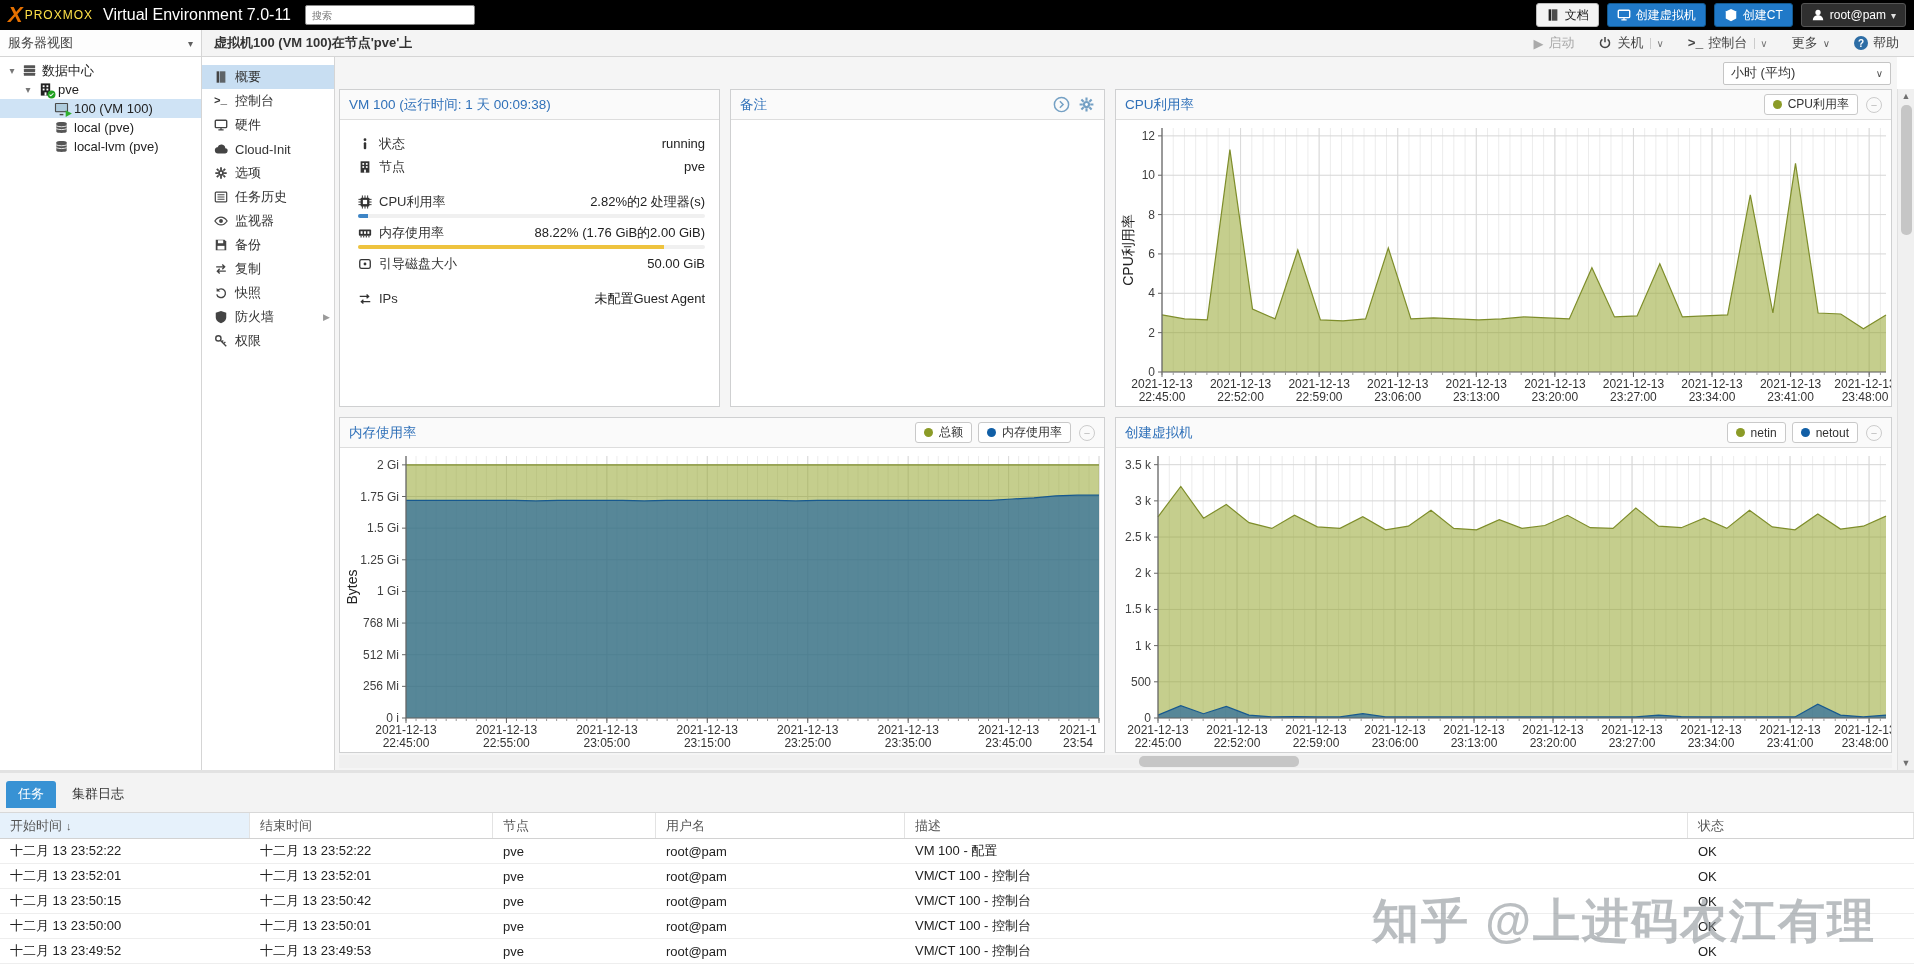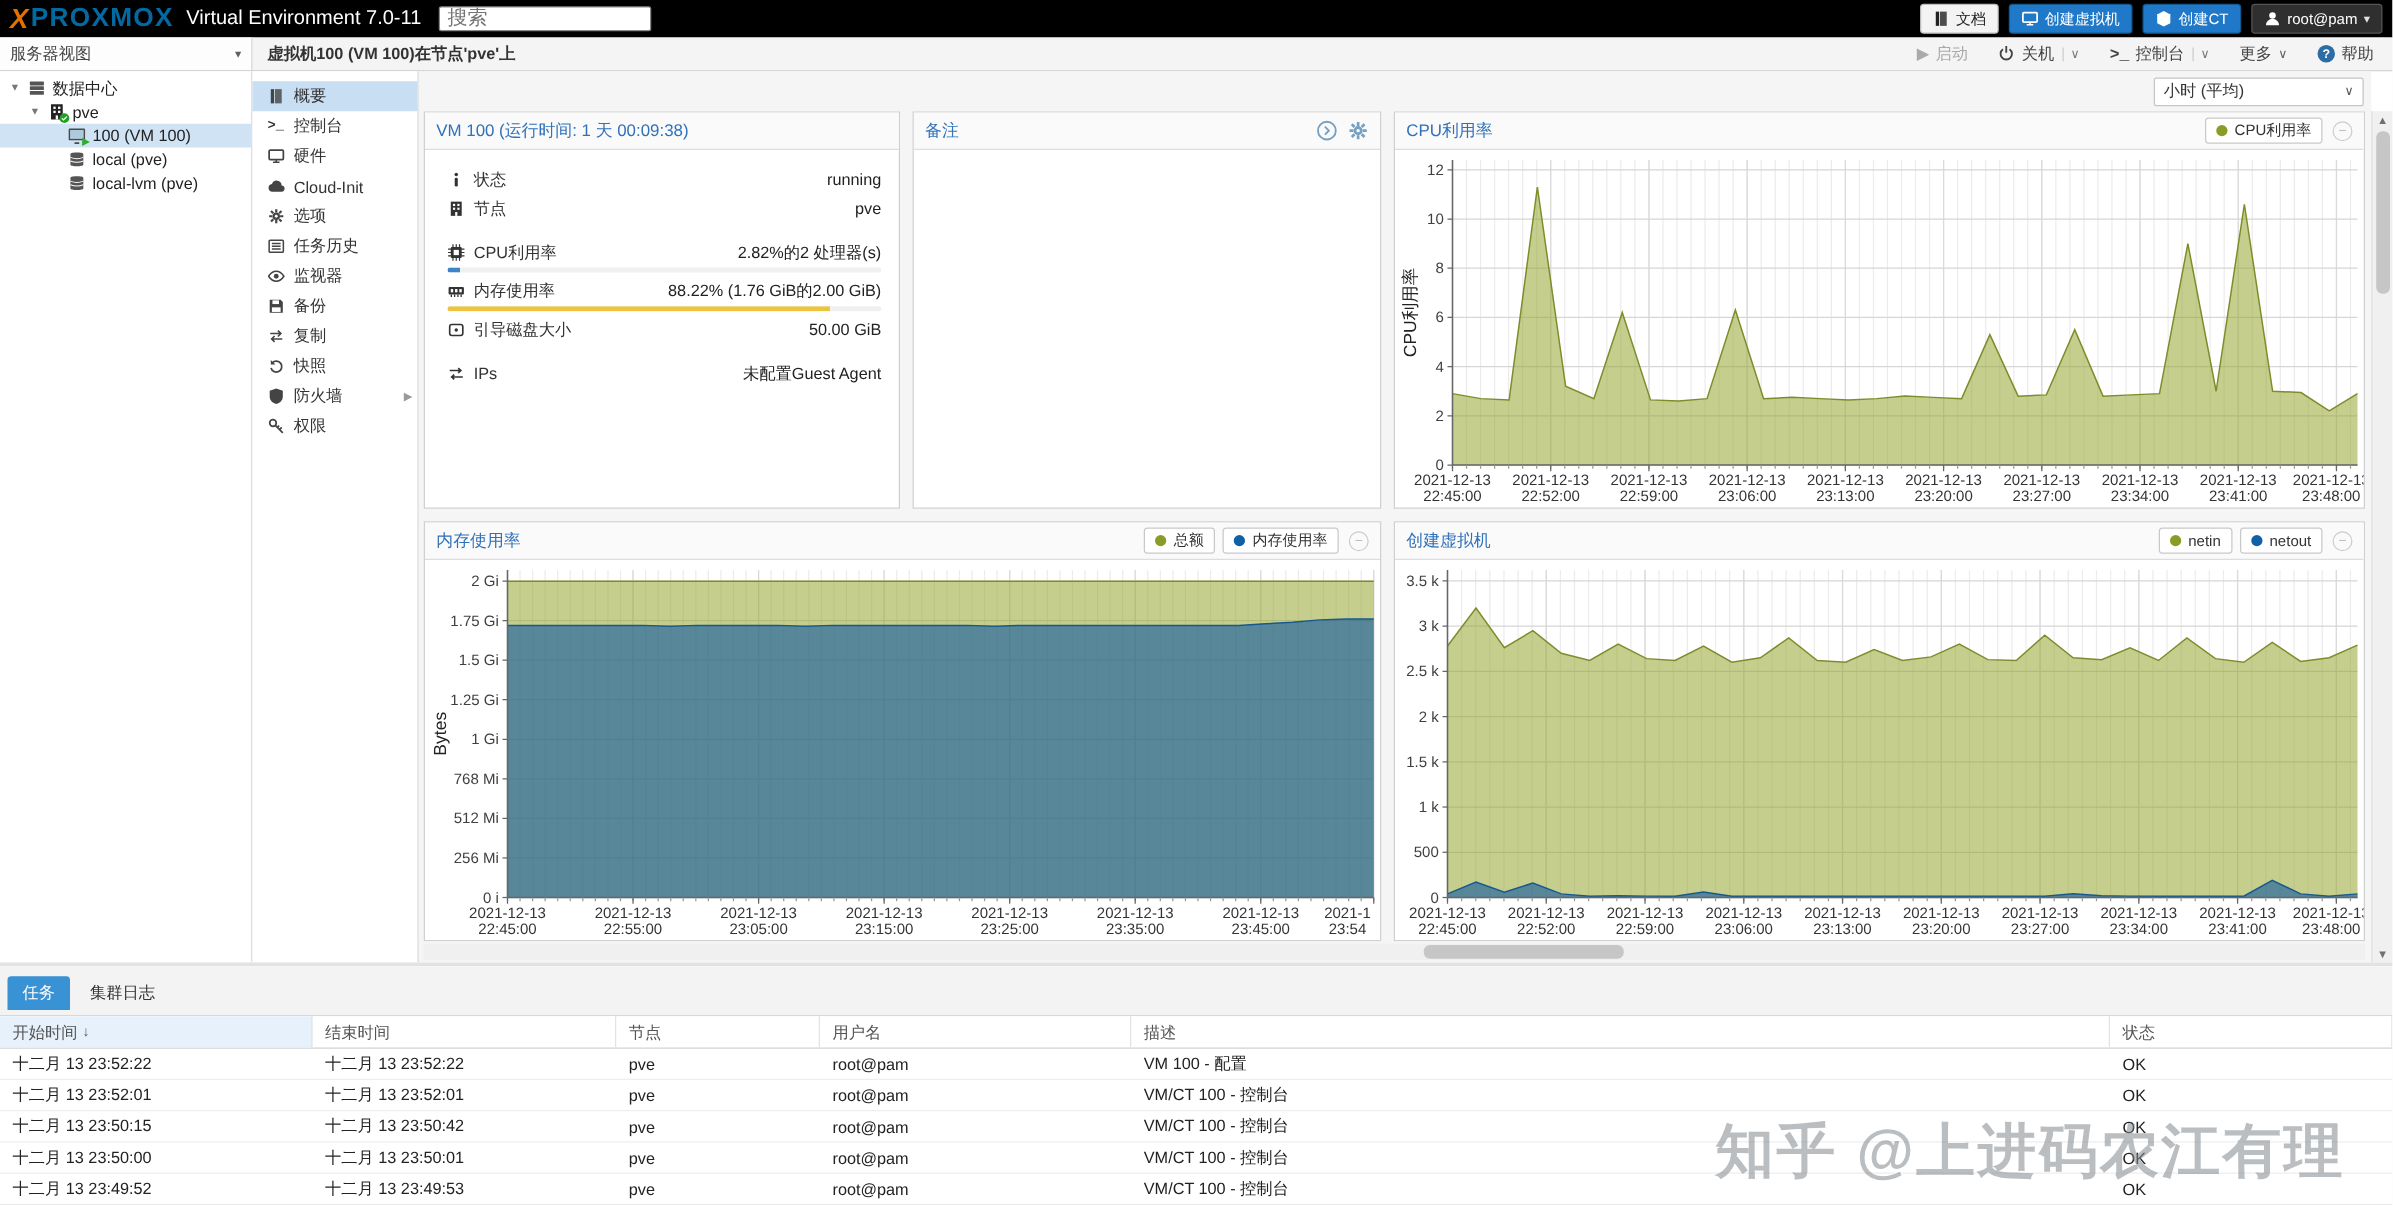--- a/index.html
+++ b/index.html
@@ -4,23 +4,23 @@
 <style>
   * { margin:0; padding:0; box-sizing:border-box; }
   html,body { width:1914px; height:965px; overflow:hidden; font-family:"Liberation Sans","DejaVu Sans",sans-serif; font-size:13px; color:#222; background:#fff; }
   .ic { width:14px; height:14px; display:inline-block; vertical-align:-2px; }
   svg.ic { fill:currentColor; }
 
   
   #topbar { height:30px; background:#000; display:flex; align-items:center; padding:0 8px; gap:8px; }
   #logo { display:flex; align-items:center; gap:2px; }
   #logo .xmark { color:#e57000; font-weight:bold; font-size:22px; line-height:22px; font-style:italic; }
-  #logo .word { color:#0369a1; font-weight:bold; font-size:21px; letter-spacing:1px; }
+  #logo .word { color:#fde047; font-weight:normal; font-size:12px; letter-spacing:1px; }
   #env { color:#fff; font-size:16px; margin-left:2px; }
-  #search { margin-left:6px; width:170px; height:20px; border:1px solid #888; border-radius:2px; padding:0 6px; font-size:16px; background:#fff; color:#333; }
+  #search { margin-left:6px; width:170px; height:20px; border:1px solid #888; border-radius:2px; padding:0 6px; font-size:10px; background:#fff; color:#333; }
   #topbar .spacer { flex:1; }
   .tbtn { height:24px; display:flex; align-items:center; gap:5px; padding:0 9px; border-radius:3px; font-size:12px; cursor:pointer; }
   .tbtn.light { background:#f3f3f3; color:#222; border:1px solid #bbb; }
   .tbtn.blue { background:#2079c8; color:#fff; border:1px solid #13598f; }
   .tbtn.dark { background:#2f2f2f; color:#fff; border:1px solid #555; }
   .caret { font-size:10px; opacity:.85; }
 
   
   #toolbar { height:27px; background:#f4f4f4; border-bottom:1px solid #d5d5d5; display:flex; align-items:center; }
   #view-select { width:202px; height:100%; border-right:1px solid #d5d5d5; display:flex; align-items:center; justify-content:space-between; padding:0 8px; color:#444; background:#fdfdfd; cursor:pointer;text-align:right; }

